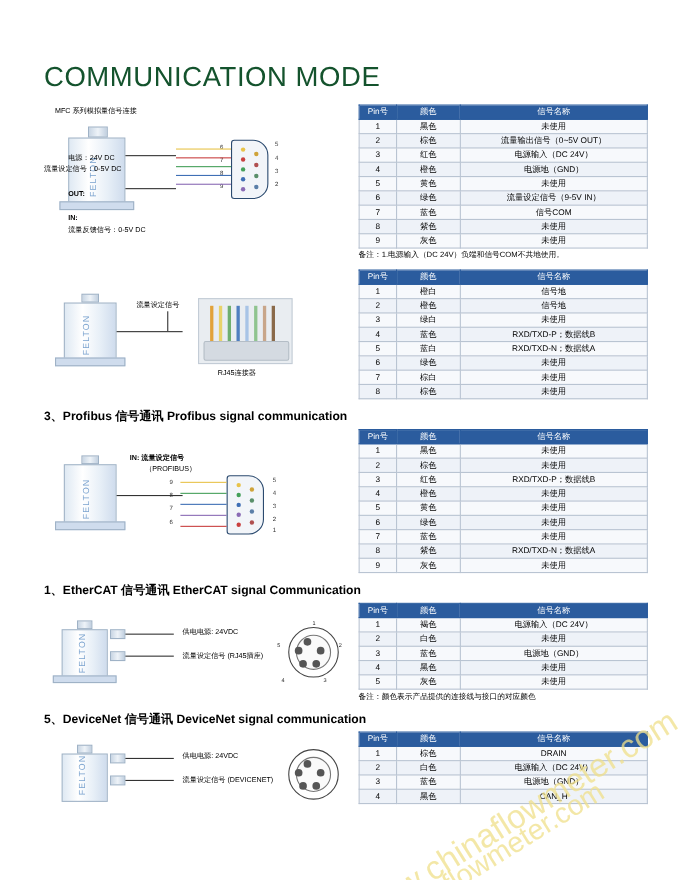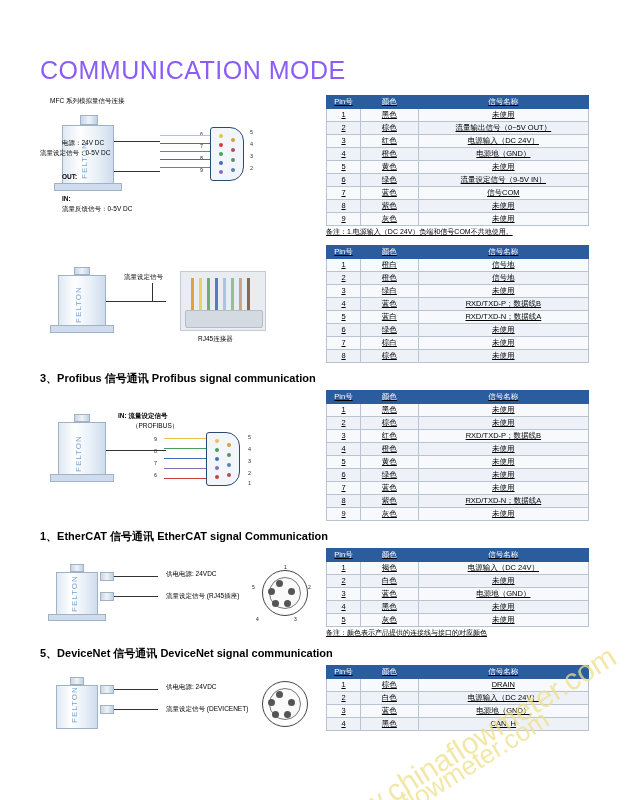--- a/index.html
+++ b/index.html
@@ -12,29 +12,29 @@
     position: relative;
     overflow: hidden;
   }
   .page { position:relative; width:629px; height:800px; padding: 56px 40px 0 40px; }
 
   h1.title-cn {
     font-size: 27px; font-weight: bold; color:#1b5fa8; margin:0 0 2px 0;
     letter-spacing: 1px;
   }
   h2.title-en {
-    font-size: 25px; font-weight: normal; color:#8b5cf6; margin:0 0 10px 0;
+    font-size: 25px; font-weight: normal; color:#14532d; margin:0 0 10px 0;
     letter-spacing: 0.5px;
   }
 
   .section { margin-bottom: 8px; }
   .section-head {
     font-size: 11px; font-weight: bold; color:#000; margin: 6px 0 4px 0;
   }
-  .section-body { display:flex; align-items:flex-start; gap:6px;text-decoration:underline; }
+  .section-body { display:flex; align-items:flex-start; gap:6px; }
   .diagram { width: 280px; flex: 0 0 280px; position:relative; }
   .table-wrap { flex:1 1 auto; }
 
   table.pin {
     border-collapse: collapse; width: 100%; font-size: 7.5px;
     table-layout: fixed;
   }
   table.pin th {
     background:#2b5c9e; color:#fff; font-weight: normal; font-size:7.5px;
     border:1px solid #2b5c9e; padding:1px 2px; text-align:center;

